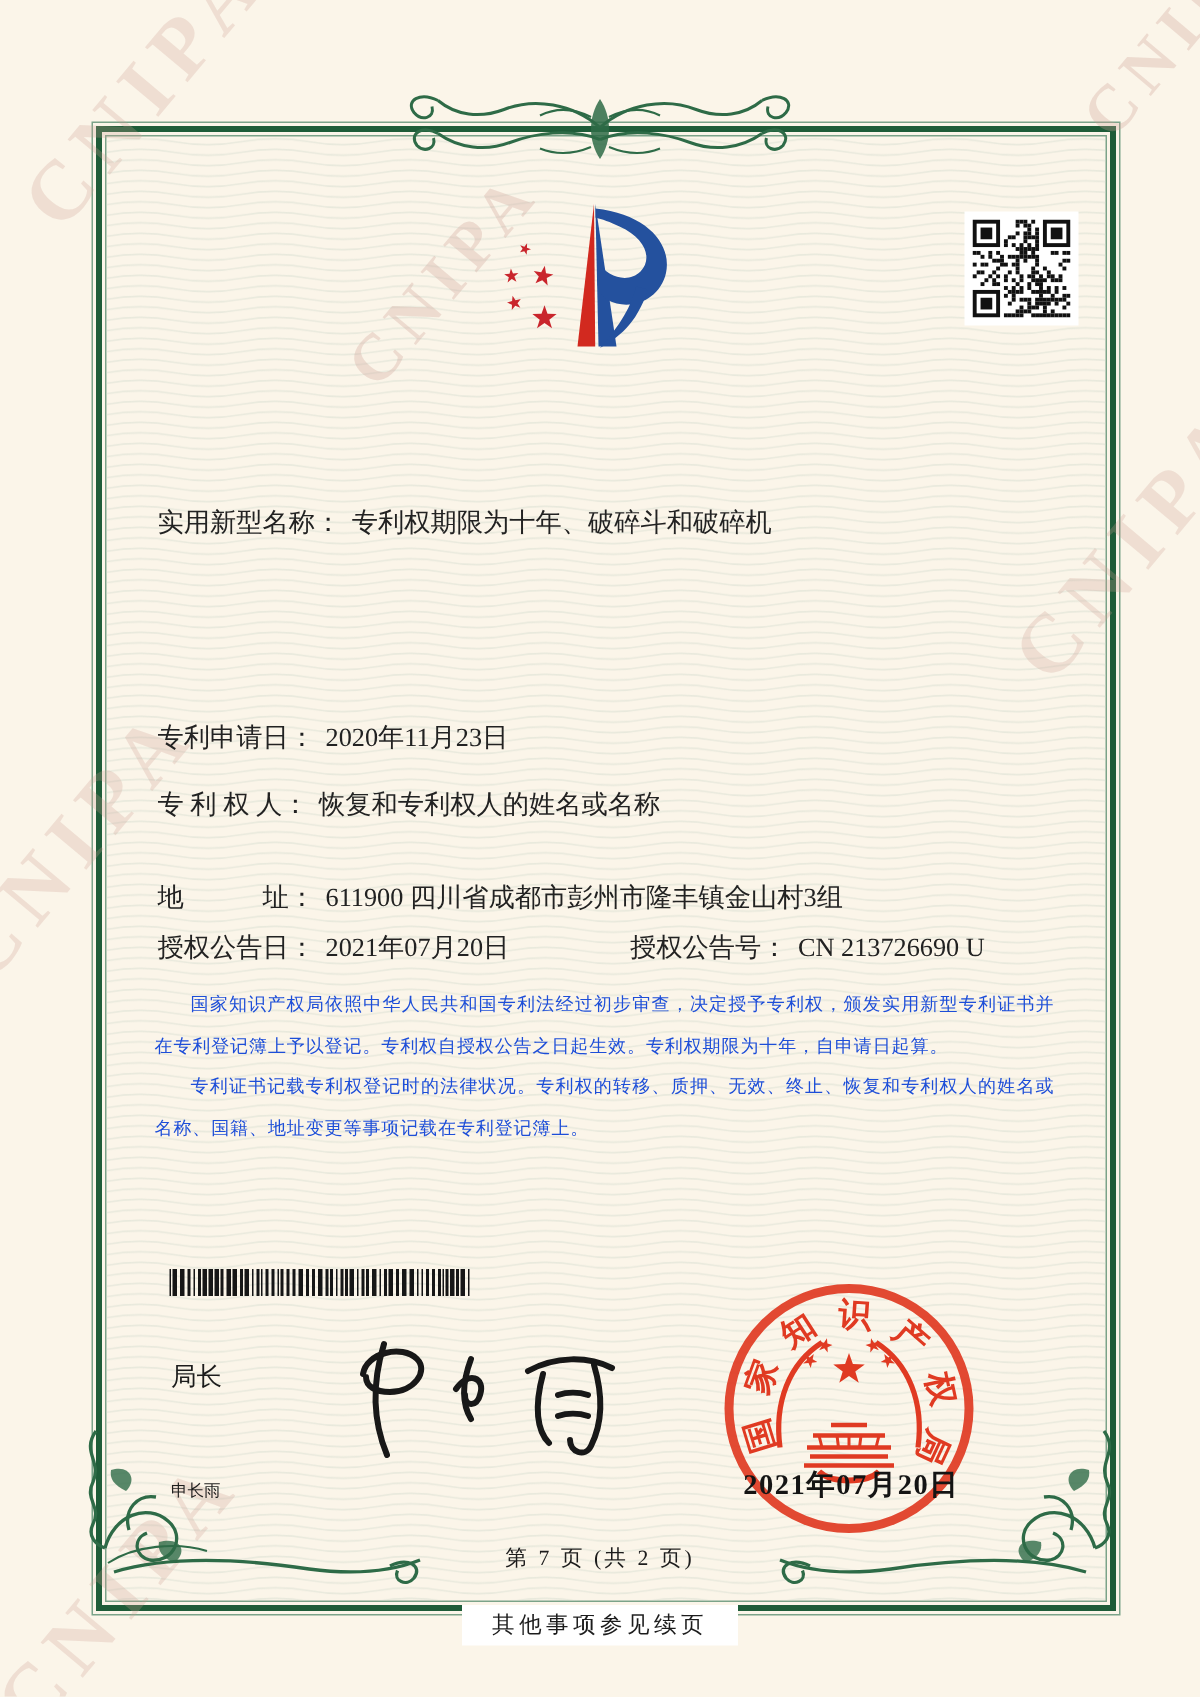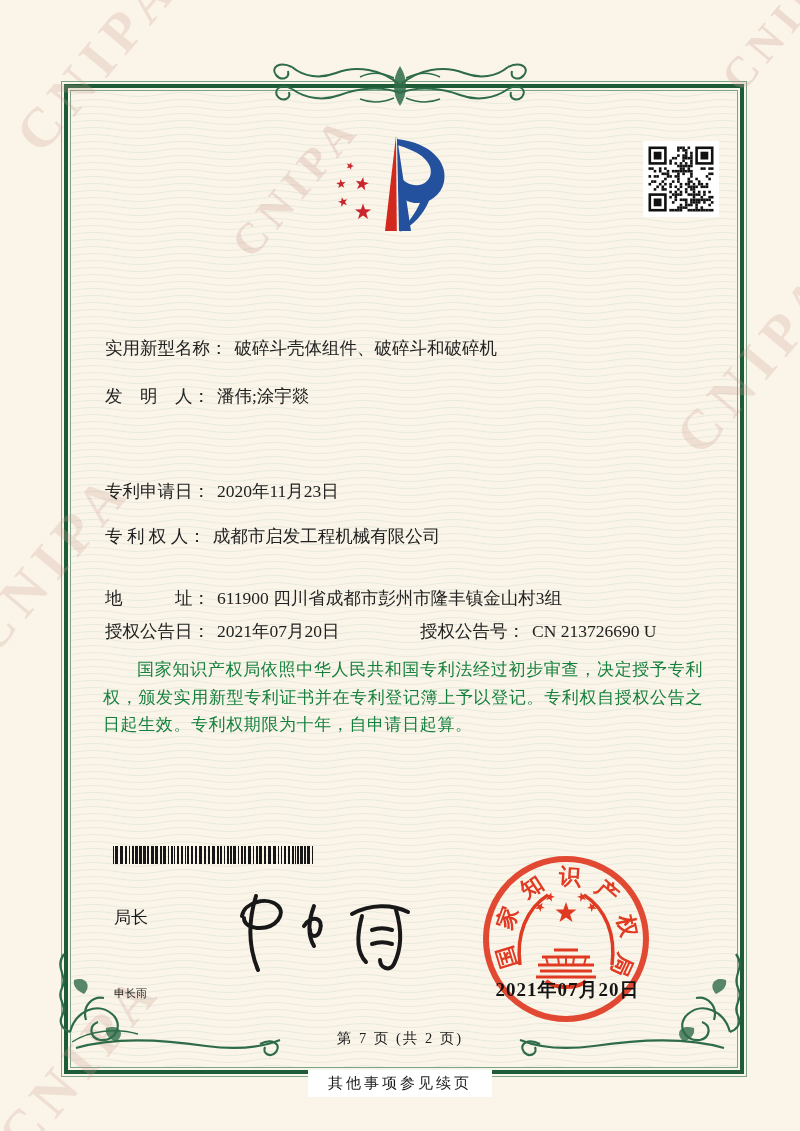--- a/index.html
+++ b/index.html
@@ -44,22 +44,22 @@
   
   .row{position:absolute;left:105px;font-size:17.5px;white-space:nowrap;z-index:3;color:#222}
   .row .val{margin-left:7px}
   .row .grant{position:absolute;left:315px;top:0;white-space:nowrap}
   .r0{top:336px}.r1{top:384px}.r2{top:431px}.r3{top:479px}
   .r4{top:524px}.r5{top:586px}.r6{top:619px}
 
   
   .paras{position:absolute;left:103px;top:656px;width:600px;z-index:3}
   .paras p{
-    margin:0;font-size:17px;line-height:27.5px;text-indent:2em;
-    text-align:justify;letter-spacing:.6px;color:#15803d;
+    margin:0;font-size:12px;line-height:27.5px;text-indent:2em;
+    text-align:justify;letter-spacing:.6px;color:#1d4ed8;
   }
 
   
   .barcode{position:absolute;left:113px;top:846px;height:18px;display:flex;z-index:3}
   .signer-title{position:absolute;left:114px;top:906px;font-size:17px;z-index:3;font-family:Liberation Serif, serif}
   .signer-name{position:absolute;left:114px;top:986px;font-size:11px;z-index:3;font-family:Liberation Mono, monospace}
   .signature{position:absolute;left:228px;top:880px;width:200px;height:105px;z-index:3}
 
   
   .seal{position:absolute;left:480px;top:853px;width:172px;height:172px;z-index:4}
@@ -356,43 +356,41 @@
         <rect x="55.5" y="65.9" width="2.6" height="2.6"></rect>
         <rect x="58.1" y="65.9" width="2.6" height="2.6"></rect>
         <rect x="60.7" y="65.9" width="2.6" height="2.6"></rect>
         <rect x="63.300000000000004" y="65.9" width="2.6" height="2.6"></rect>
         <rect x="65.9" y="65.9" width="2.6" height="2.6"></rect>
       </g>
   </svg>
 
 
   <div class="row r0">
-    <span class="lab">实用新型名称：</span><span class="val">破碎斗壳体组件、破碎斗和破碎机</span>
-  </div>
-  <div class="row r1">
-    <span class="lab">发　明　人：</span><span class="val">潘伟;涂宇燚</span>
+    <span class="lab">实用新型名称：</span><span class="val">专利权期限为十年、破碎斗和破碎机</span>
   </div>
   <div class="row r3">
     <span class="lab">专利申请日：</span><span class="val">2020年11月23日</span>
   </div>
   <div class="row r4">
-    <span class="lab">专 利 权 人：</span><span class="val">成都市启发工程机械有限公司</span>
+    <span class="lab">专 利 权 人：</span><span class="val">恢复和专利权人的姓名或名称</span>
   </div>
   <div class="row r5">
     <span class="lab">地　　　址：</span><span class="val">611900 四川省成都市彭州市隆丰镇金山村3组</span>
   </div>
   <div class="row r6">
     <span class="lab">授权公告日：</span><span class="val">2021年07月20日</span>
     <span class="grant">
       <span>授权公告号：</span><span class="val">CN 213726690 U</span>
     </span>
   </div>
 
   <div class="paras">
     <p>国家知识产权局依照中华人民共和国专利法经过初步审查，决定授予专利权，颁发实用新型专利证书并在专利登记簿上予以登记。专利权自授权公告之日起生效。专利权期限为十年，自申请日起算。</p>
+    <p>专利证书记载专利权登记时的法律状况。专利权的转移、质押、无效、终止、恢复和专利权人的姓名或名称、国籍、地址变更等事项记载在专利登记簿上。</p>
   </div>
 
   <div class="barcode" id="barcode">
       <div style="width: 1px; margin-right: 1px; background: rgb(22, 22, 22);"></div>
       <div style="width: 3px; margin-right: 2px; background: rgb(22, 22, 22);"></div>
       <div style="width: 3px; margin-right: 2px; background: rgb(22, 22, 22);"></div>
       <div style="width: 2px; margin-right: 2px; background: rgb(22, 22, 22);"></div>
       <div style="width: 1px; margin-right: 2px; background: rgb(22, 22, 22);"></div>
       <div style="width: 2px; margin-right: 1px; background: rgb(22, 22, 22);"></div>
       <div style="width: 3px; margin-right: 1px; background: rgb(22, 22, 22);"></div>

